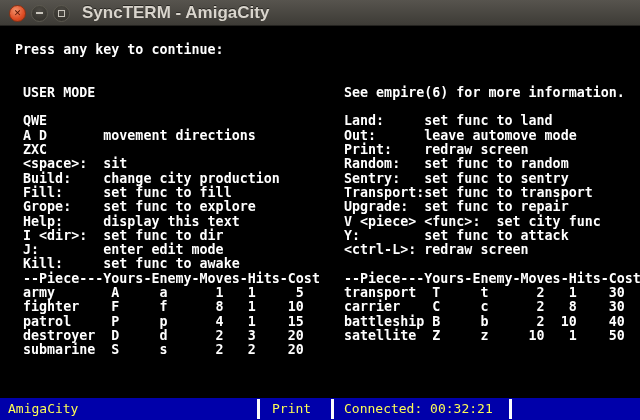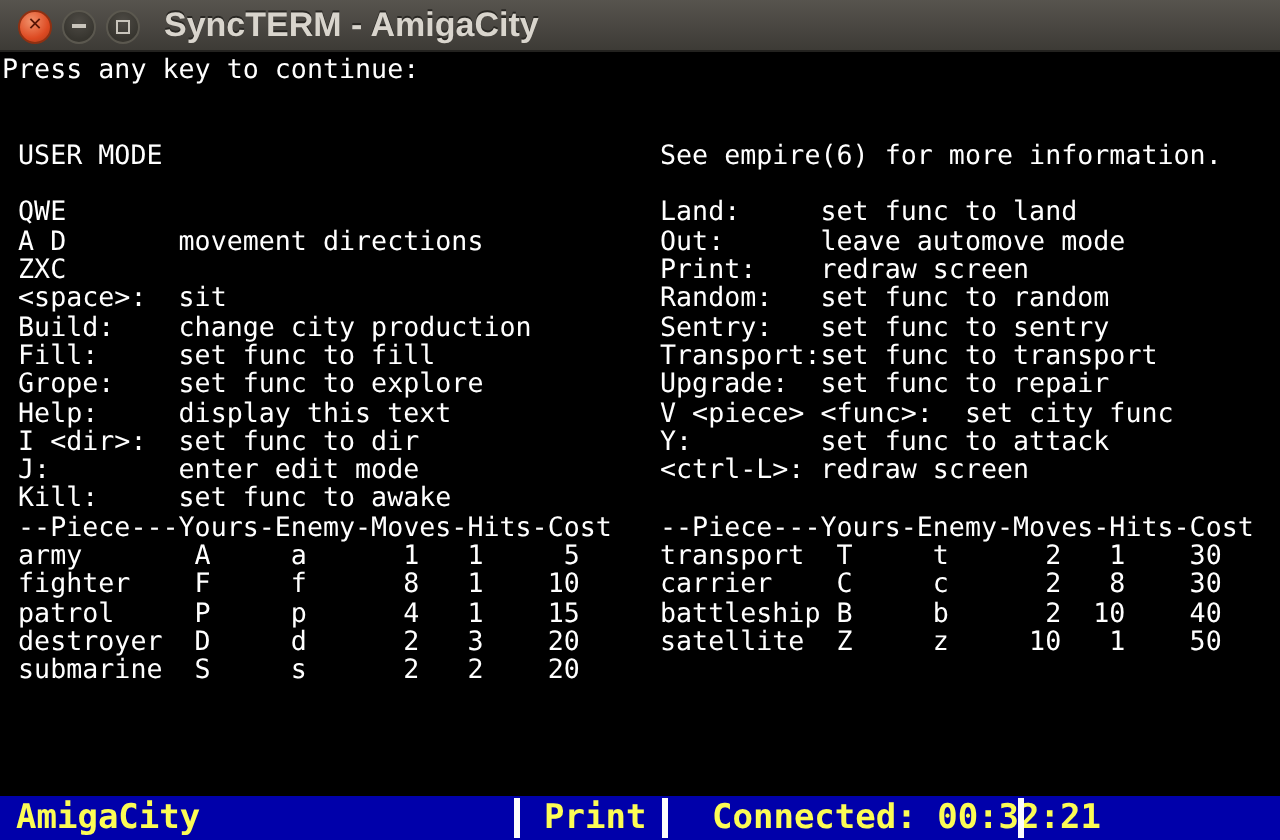--- a/index.html
+++ b/index.html
@@ -50,44 +50,44 @@
   .wtitle{
     margin-left:7px;
     font-family:"Liberation Sans", sans-serif;
     font-weight:bold;font-size:17px;color:var(--title_fg);
     text-shadow:0 -1px 0 #2a2824;
     white-space:nowrap;
   }
   
   .terminal{flex:1 1 auto;position:relative;background:var(--terminal_bg);}
   .screen{
-    margin:1px;padding:2px 0 0 0;
+    margin:15px;padding:2px 0 0 0;
     font-family:"DejaVu Sans Mono", monospace;
-    font-weight:normal;
+    font-weight:bold;
     font-size:13.333px;line-height:14.3px;
     color:var(--terminal_fg);
     white-space:pre;
   }
   
   .statusbar{
     flex:0 0 22px;height:22px;
     background:var(--status_bg);
     position:relative;
     font-family:"DejaVu Sans Mono", monospace;
-    font-weight:bold;font-size:17px;
+    font-weight:normal;font-size:13px;
     color:var(--status_fg);
     text-align:right;
   }
   .statusbar .seg{position:absolute;top:0;line-height:22px;white-space:pre;}
   .statusbar .vsep{position:absolute;top:1px;bottom:1px;width:3px;background:var(--separator);}
   .seg.bbs{left:8px;}
   .vsep.s1{left:257px;}
   .seg.proto{left:272px;}
   .vsep.s2{left:331px;}
-  .seg.conn{left:356px;}
+  .seg.conn{left:344px;}
   .vsep.s3{left:509px;}
   .seg.hint{left:522px;}
 </style>
 </head>
 <body>
 
 <div class="window">
 
   <div class="titlebar">
     <span class="wbtn close">

